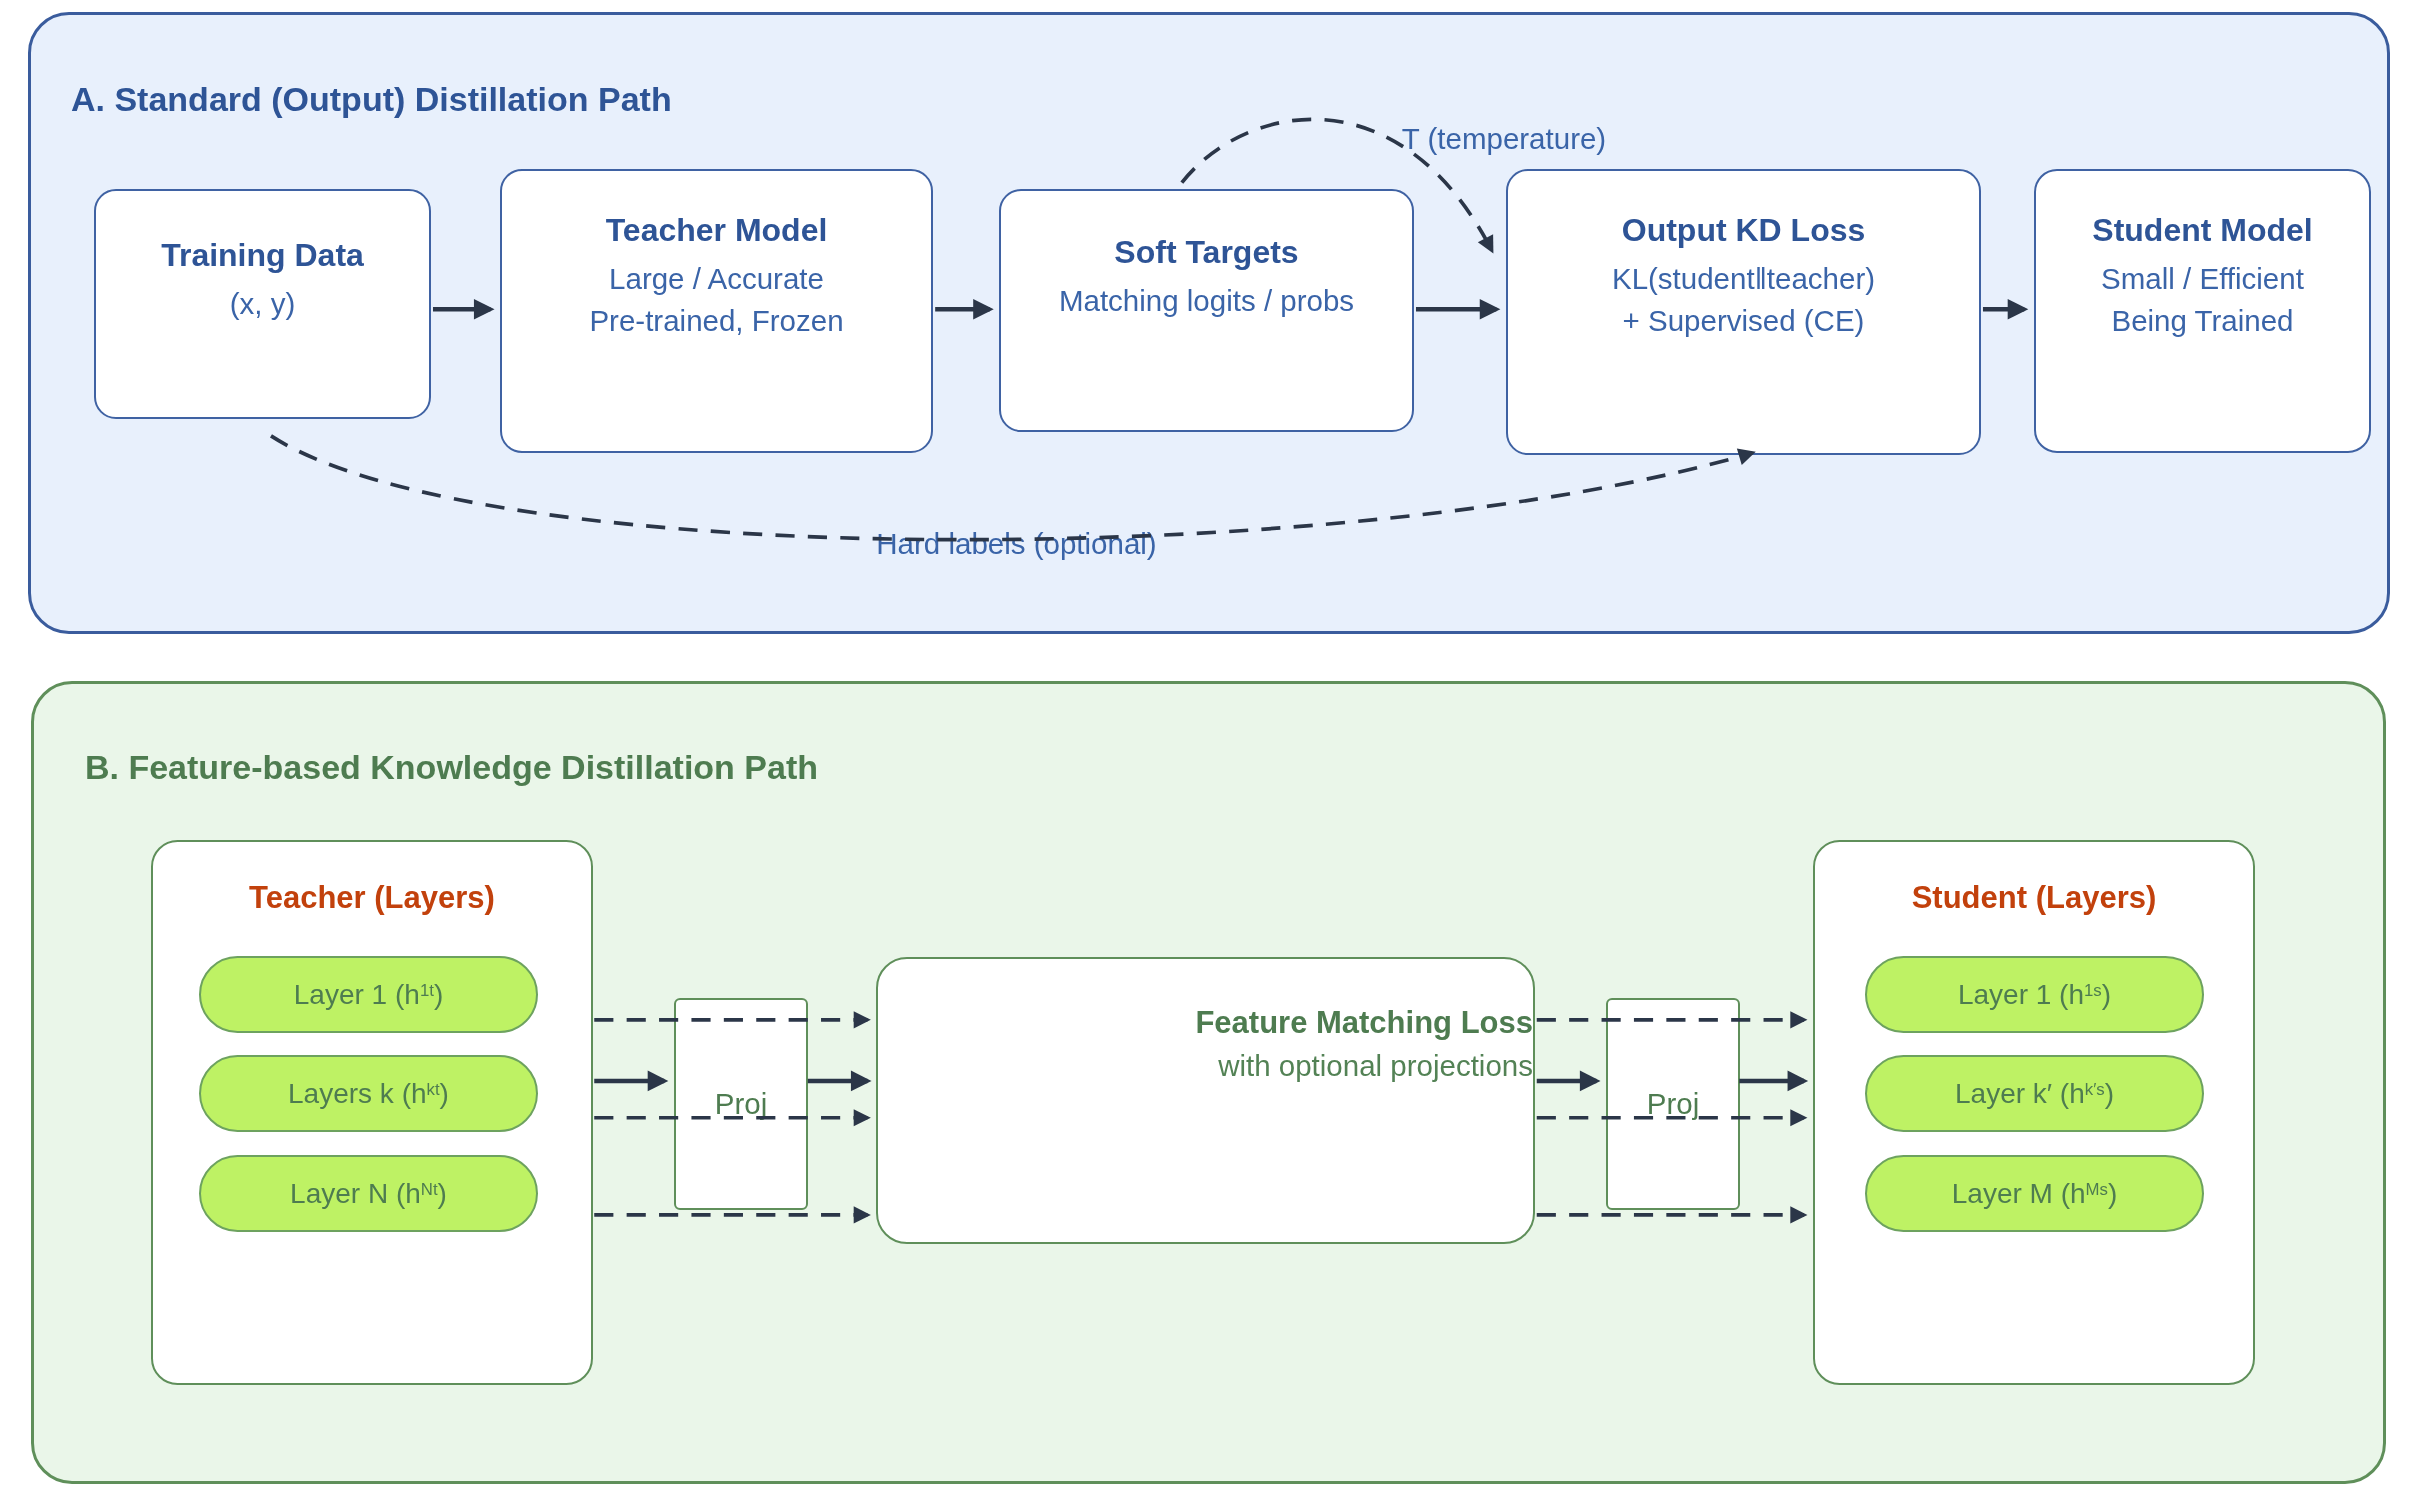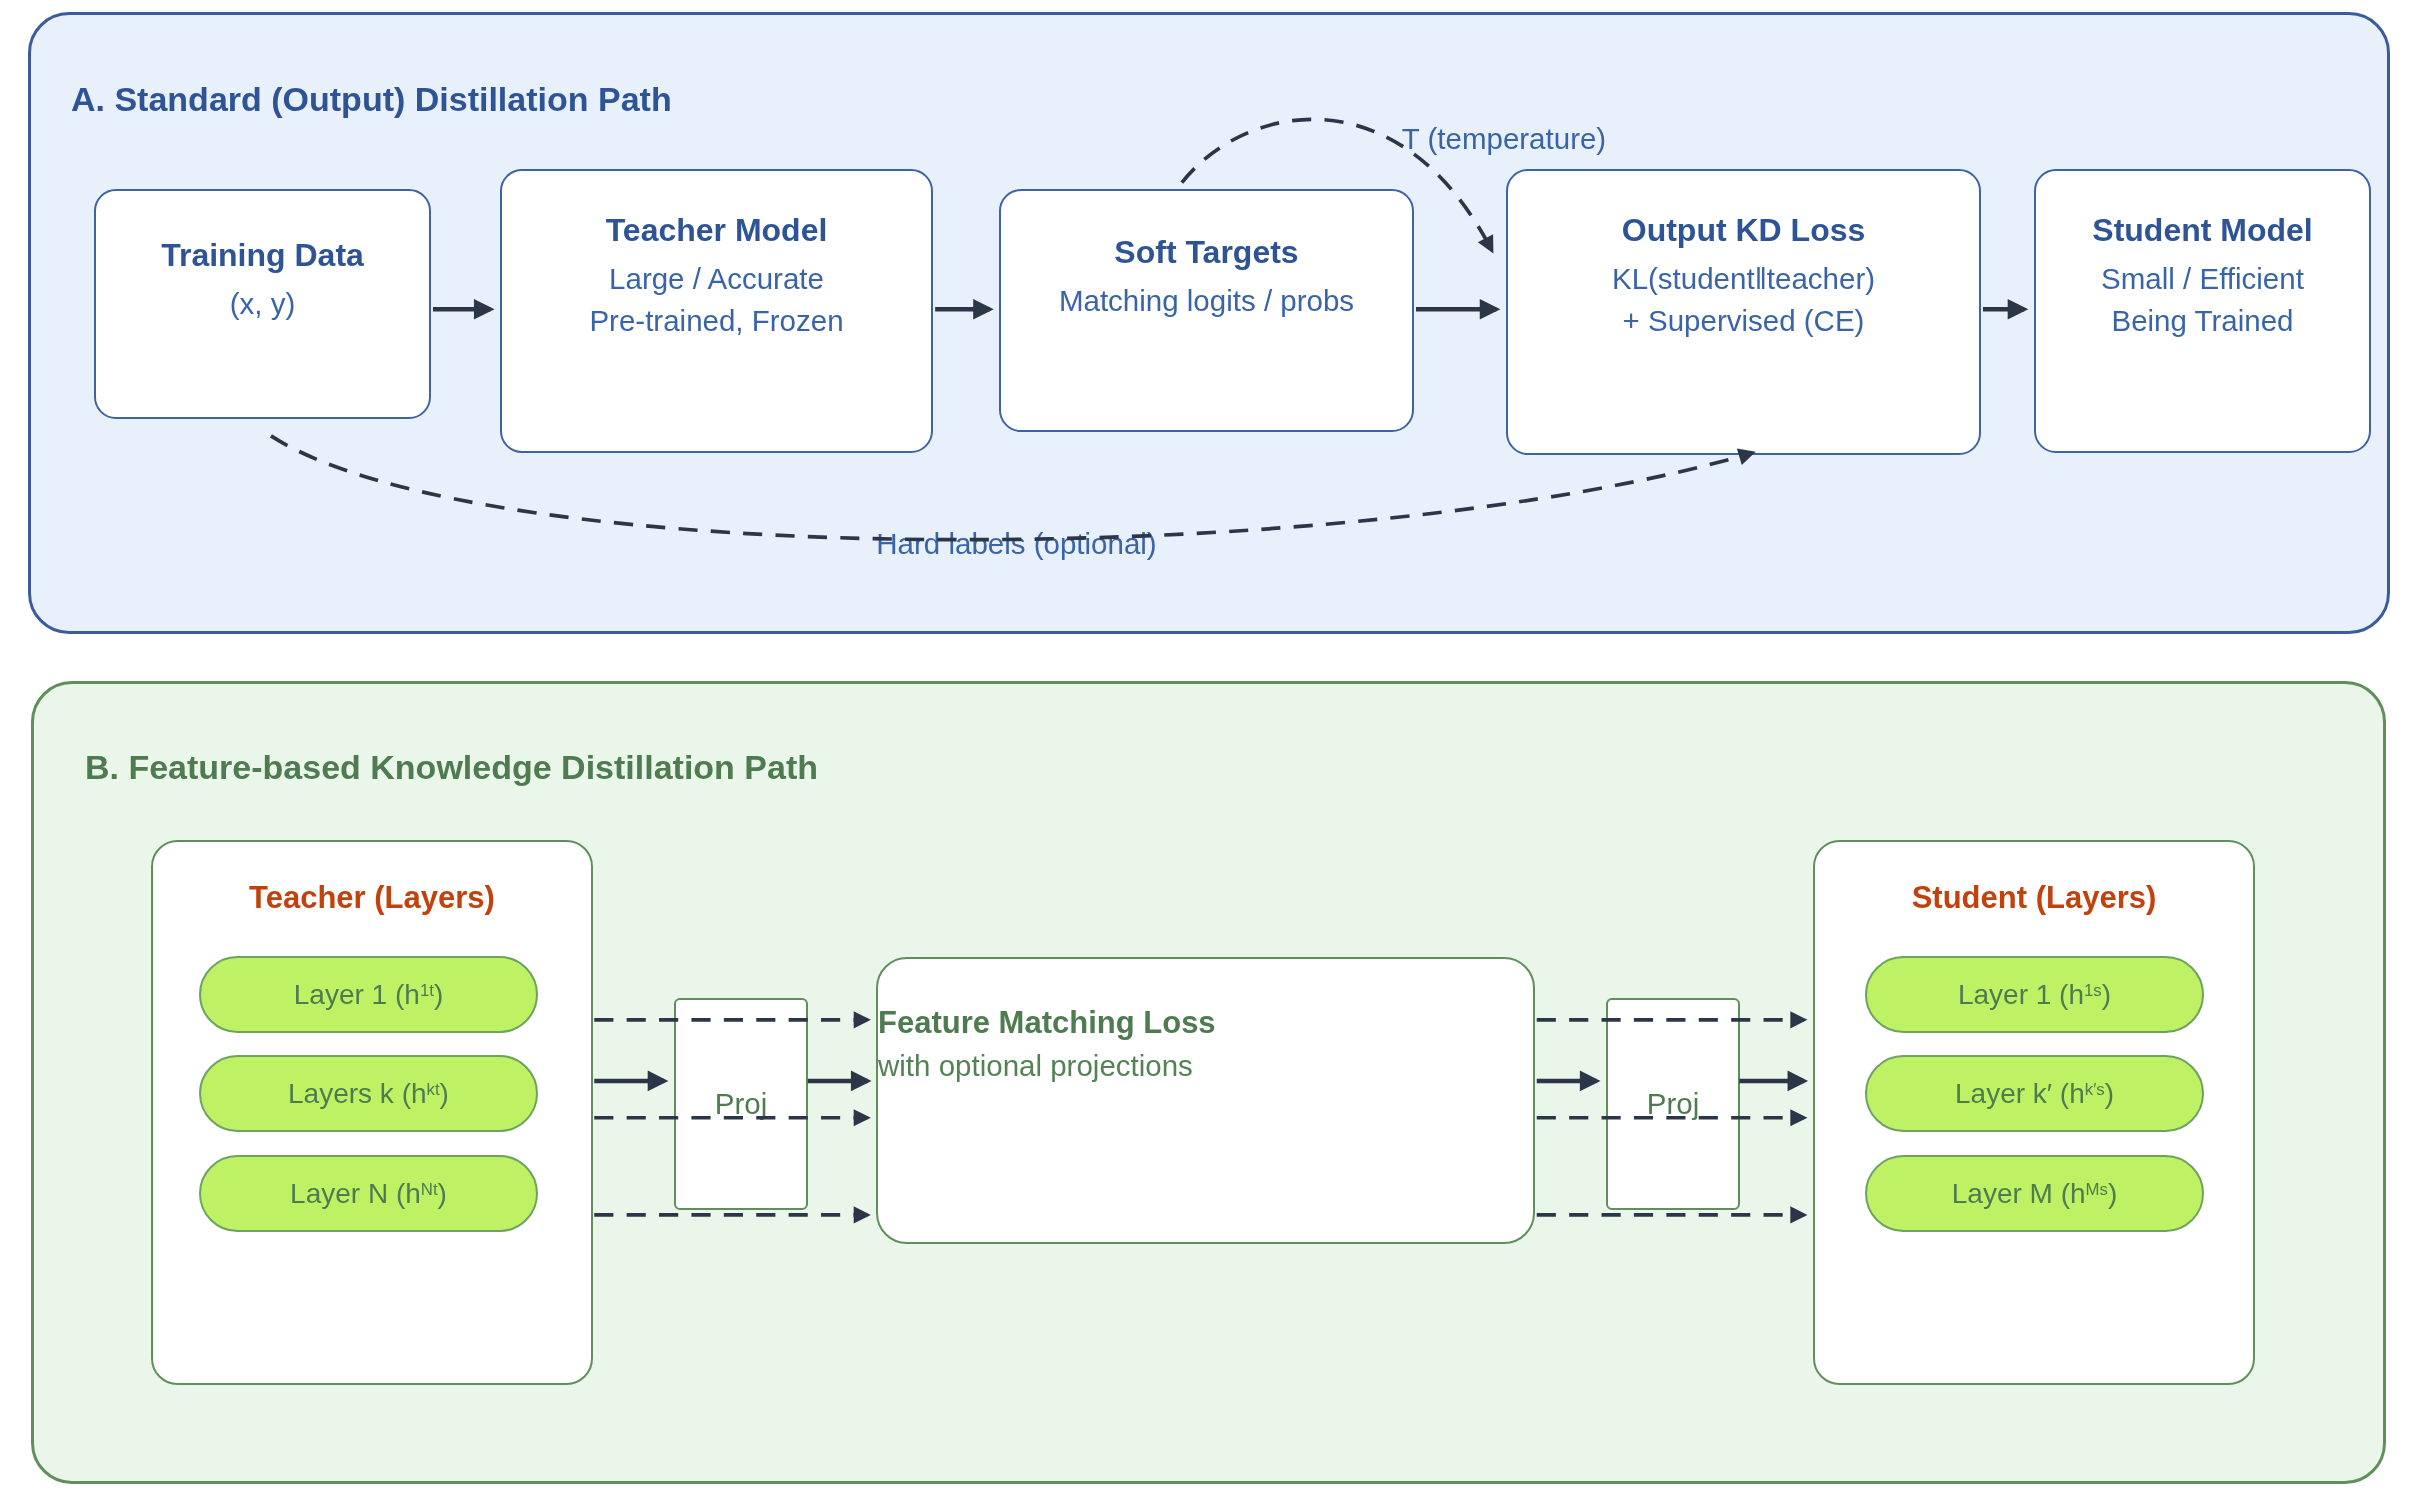--- a/index.html
+++ b/index.html
@@ -33,21 +33,21 @@
   .pill { position:absolute; box-sizing:border-box; background:#bef264; border:2.2px solid #6da25f;
     border-radius:44px; display:flex; align-items:center; justify-content:center;
     font-size:28px; color:#4e7c50; white-space:nowrap; }
   .pill .sup { font-size:0.6em; position:relative; top:-0.45em; }
 
   .projbox { position:absolute; box-sizing:border-box; background:#ffffff; border:2.6px solid #5f8f5a;
     border-radius:6px; display:flex; align-items:center; justify-content:center;
     font-size:29.5px; color:#4e7c50; }
 
   .lossbox { position:absolute; box-sizing:border-box; background:#ffffff; border:2.9px solid #5f8f5a;
-    border-radius:31px; display:flex; flex-direction:column; align-items:flex-start; text-align:center; padding-top:46px; }
+    border-radius:31px; display:flex; flex-direction:column; align-items:flex-end; text-align:center; padding-top:46px; }
   .lossbox .node-title { font-size:31px; color:#4e7c50; margin-bottom:4.4px; }
   .lossbox .node-line { color:#538255; }
 
   svg.connectors { position:absolute; left:0; top:0; pointer-events:none; }
   .conn { fill:none; stroke:#2b3648; }
   .conn.solid { stroke-width:6; }
   .conn.dash  { stroke-width:5; stroke-dasharray:26 18; }
 </style>
 </head>
 <body>
@@ -72,21 +72,21 @@
     <div class="node-title">Soft Targets</div>
     <div class="node-line">Matching logits / probs</div>
   </div>
 
   <div class="node blue" style="left:1506px; top:169px; width:475px; height:286px; padding-top:41px;">
     <div class="node-title">Output KD Loss</div>
     <div class="node-line">KL(student‖teacher)</div>
     <div class="node-line">+ Supervised (CE)</div>
   </div>
 
-  <div class="node blue" style="left:2034px; top:169px; width:337px; height:284px; padding-top:41px;">
+  <div class="node blue" style="left:2034px; top:169px; width:337px; height:284px; padding-top:41px;border-radius:23px;">
     <div class="node-title">Student Model</div>
     <div class="node-line">Small / Efficient</div>
     <div class="node-line">Being Trained</div>
   </div>
 
   <div class="annotation" style="left:1386px; top:122px; width:236px;">T (temperature)</div>
   <div class="annotation" style="left:847px; top:527px; width:339px;">Hard labels (optional)</div>
 
   <section class="panel panel-b"></section>
   <h2 class="panel-title green" style="left:85px; top:720px;">B. Feature-based Knowledge Distillation Path</h2>

